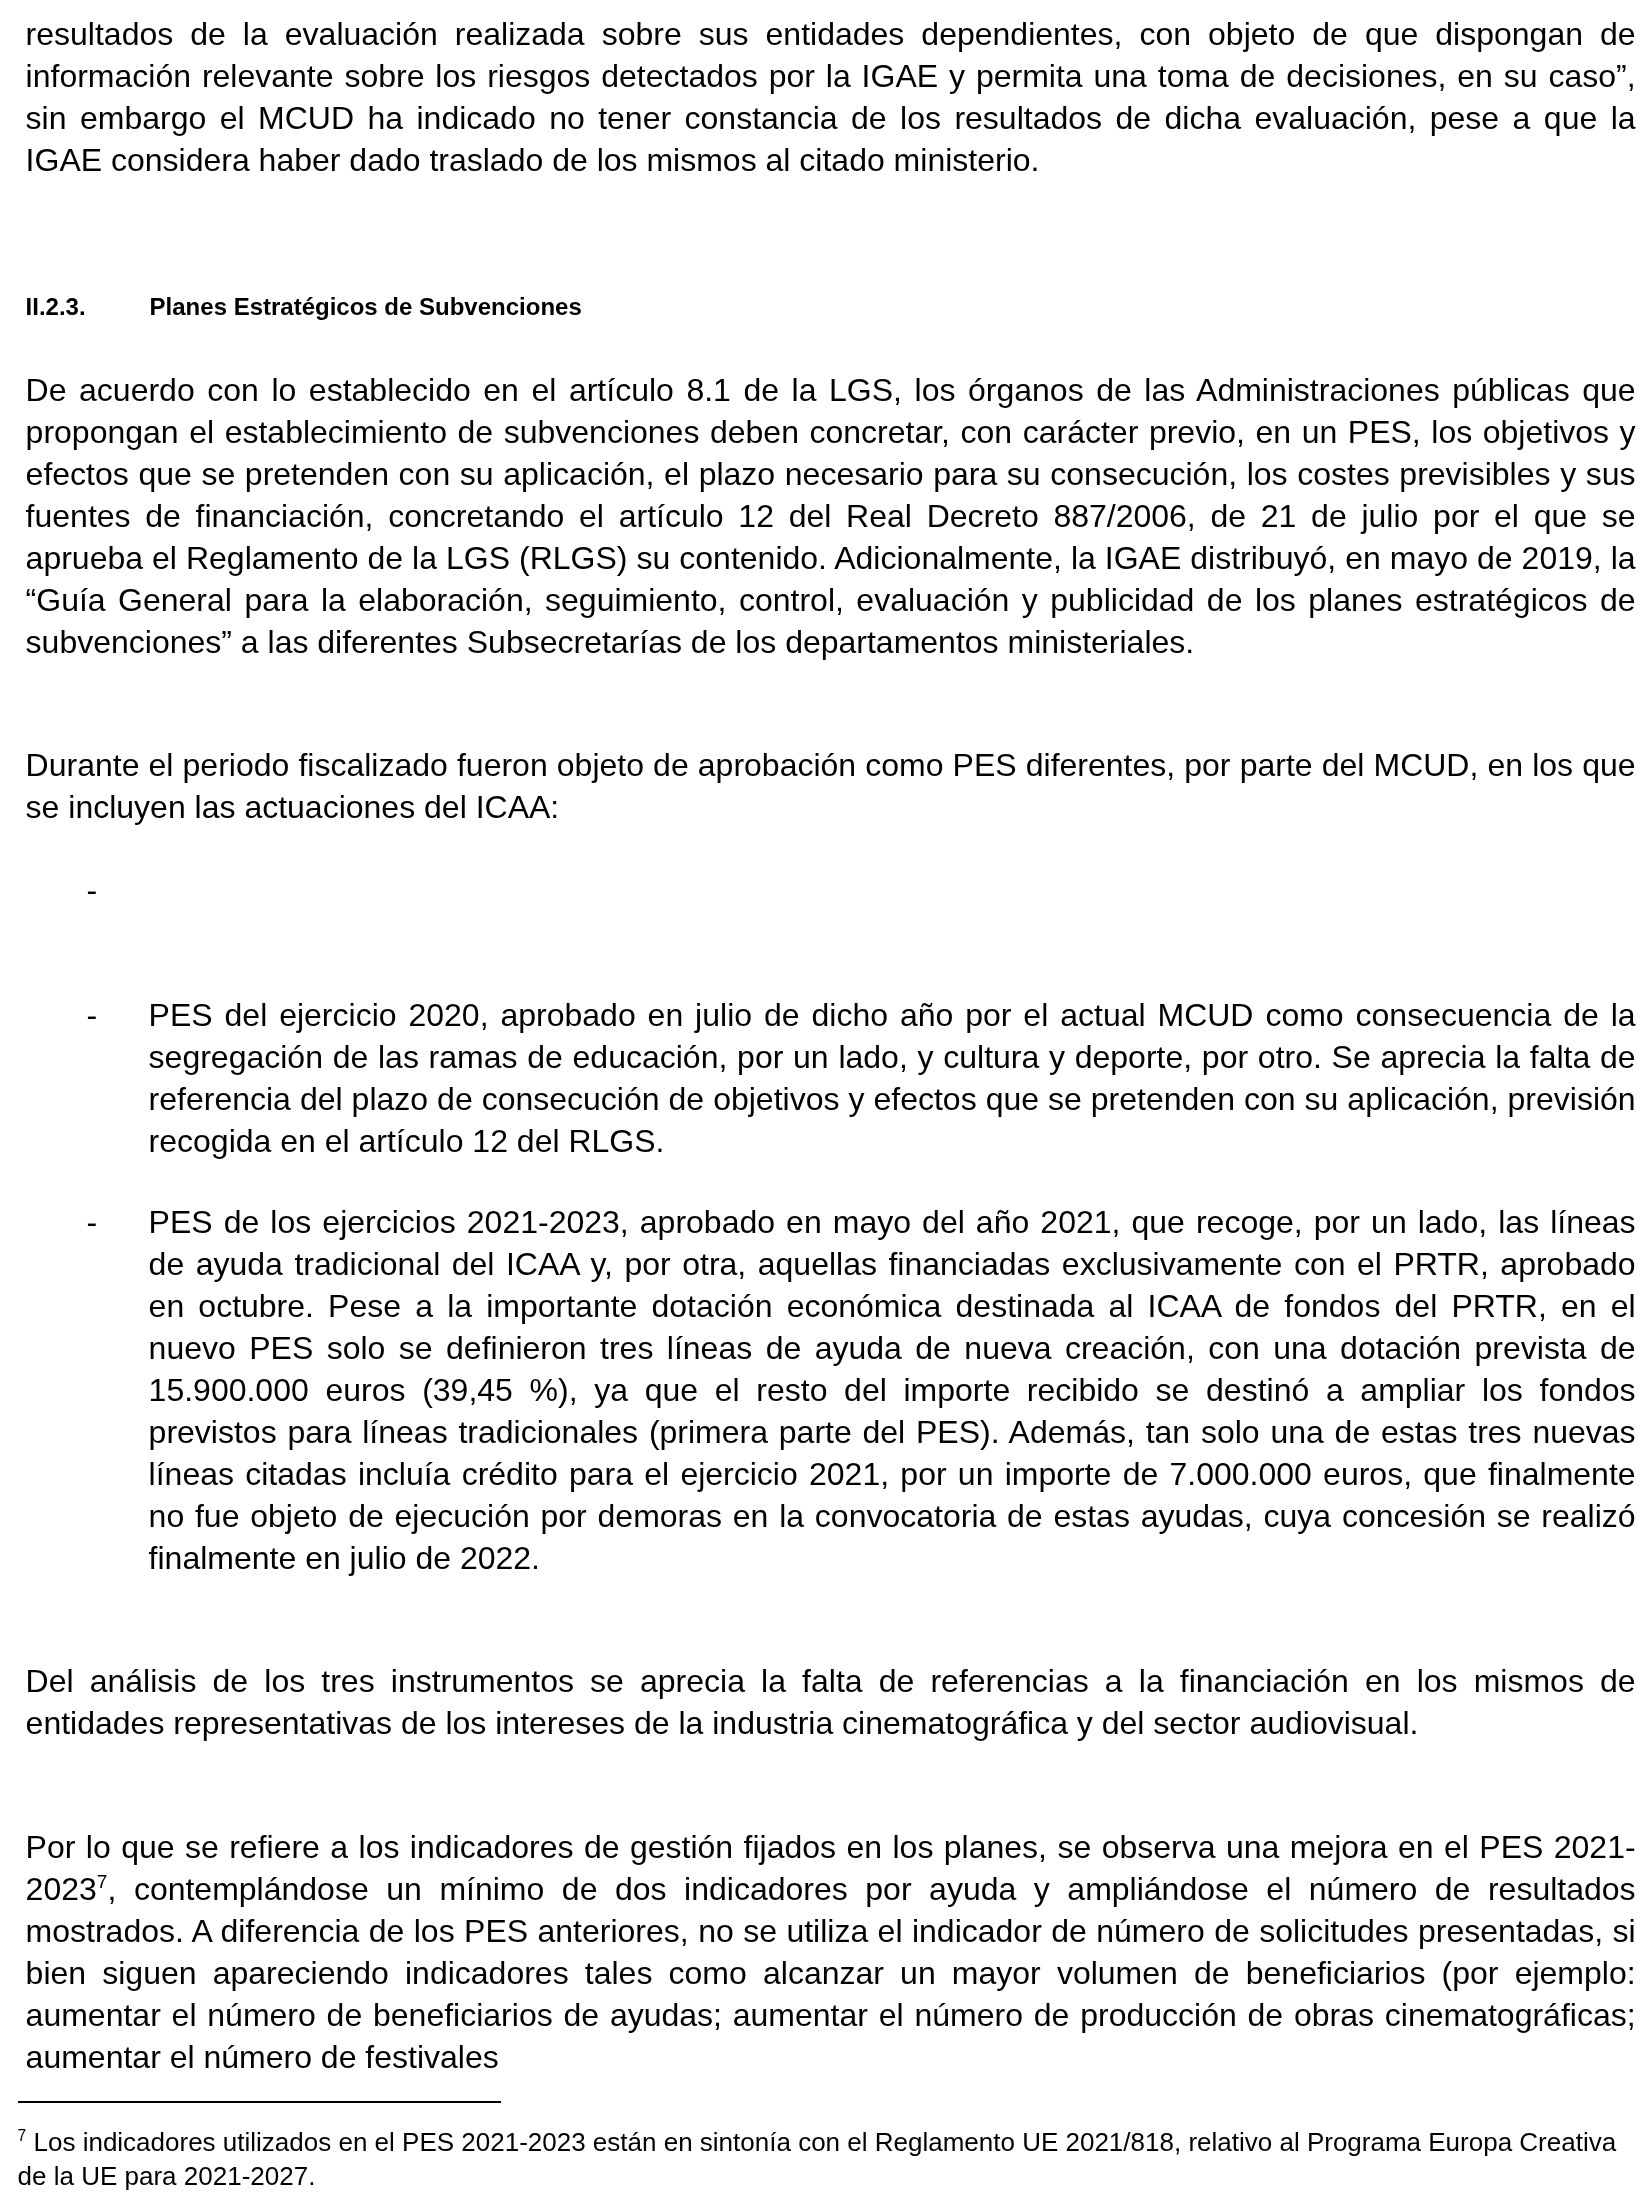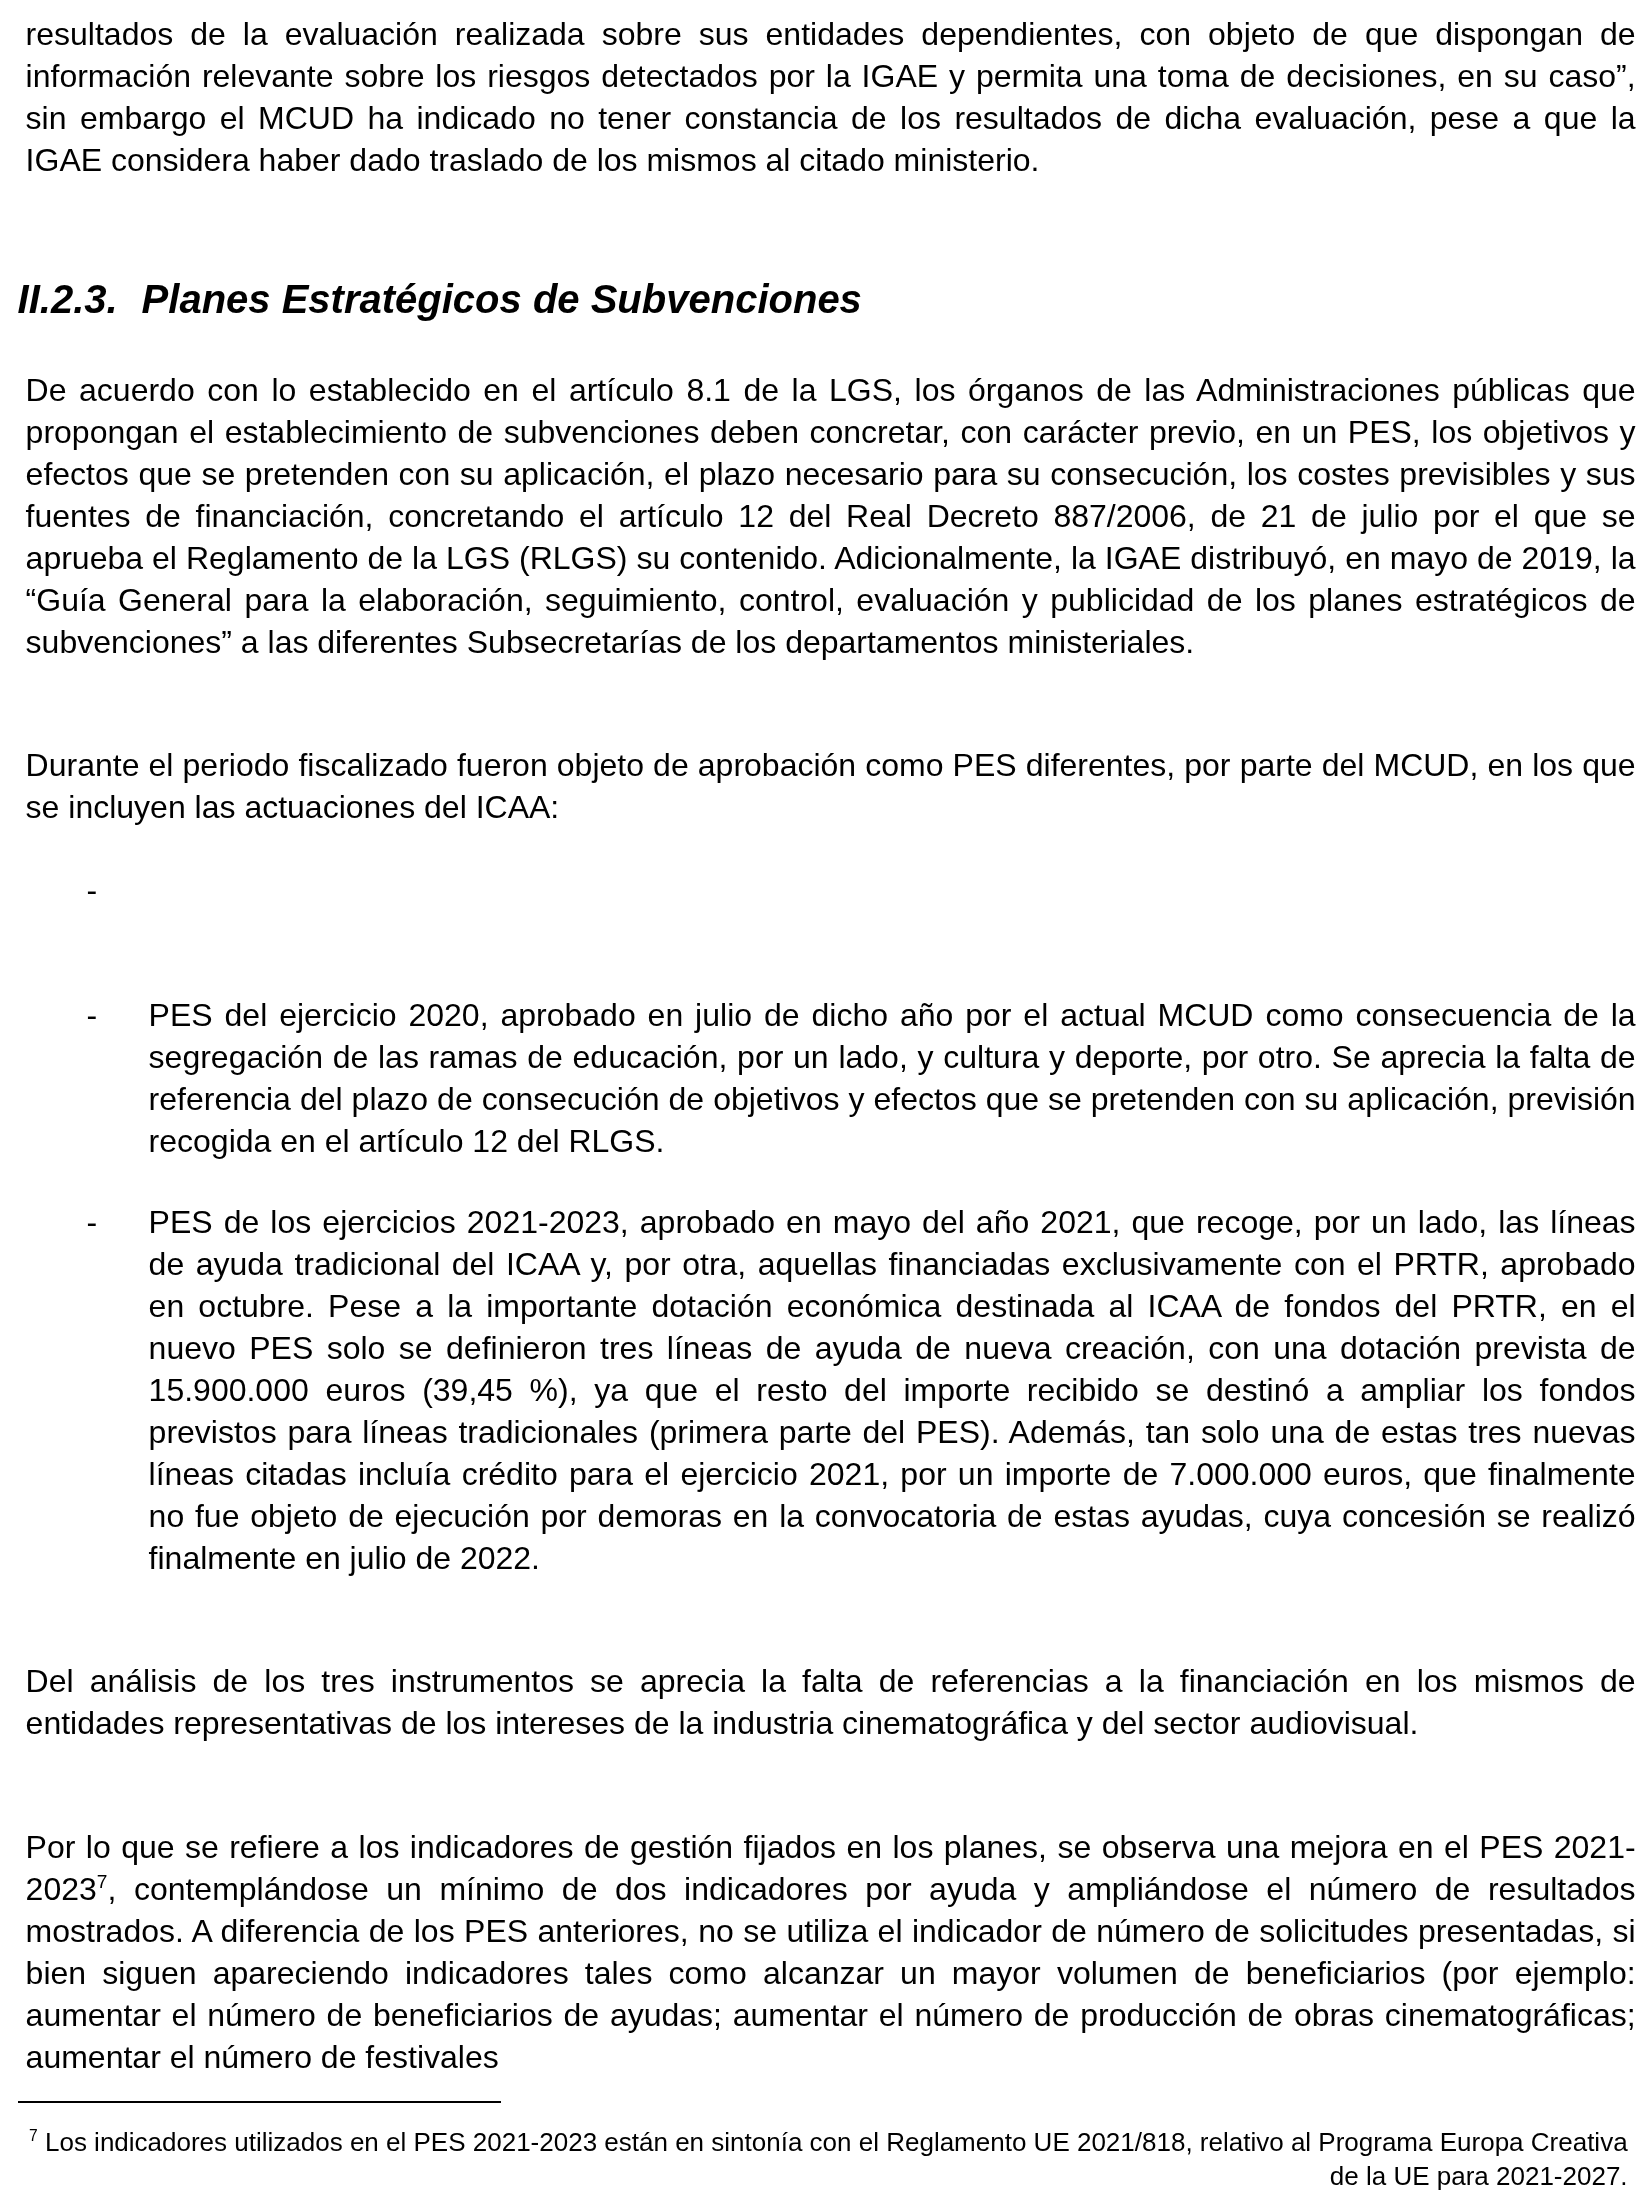--- a/index.html
+++ b/index.html
@@ -21,26 +21,25 @@
     top: 0;
     width: 1610px;
   }
   .para {
     font-size: 32px;
     line-height: 42px;
     text-align: justify;
     margin: 8px;
   }
   .heading {
-    font-size: 40px;
+    font-size: 24px;
     line-height: 42px;
     font-weight: bold;
-    margin: 0;
+    margin: 8px;
     display: flex;
-    font-style: italic;
   }
   .heading .num {
     width: 124px;
     display: inline-block;
   }
   .bullet {
     position: relative;
     padding-left: 123px;
   }
   .bullet .dash {
@@ -56,21 +55,21 @@
     width: 483px;
     height: 0;
     border-top: 2.4px solid #000;
   }
   .footnote {
     position: absolute;
     left: 17.6px;
     width: 1610px;
     font-size: 26px;
     line-height: 34px;
-    text-align: right;
+    text-align: left;
     margin: 0;
   }
   .footnote sup, .para sup {
     font-size: 60%;
     line-height: 0;
     vertical-align: super;
   }
 </style>
 </head>
 <body>

